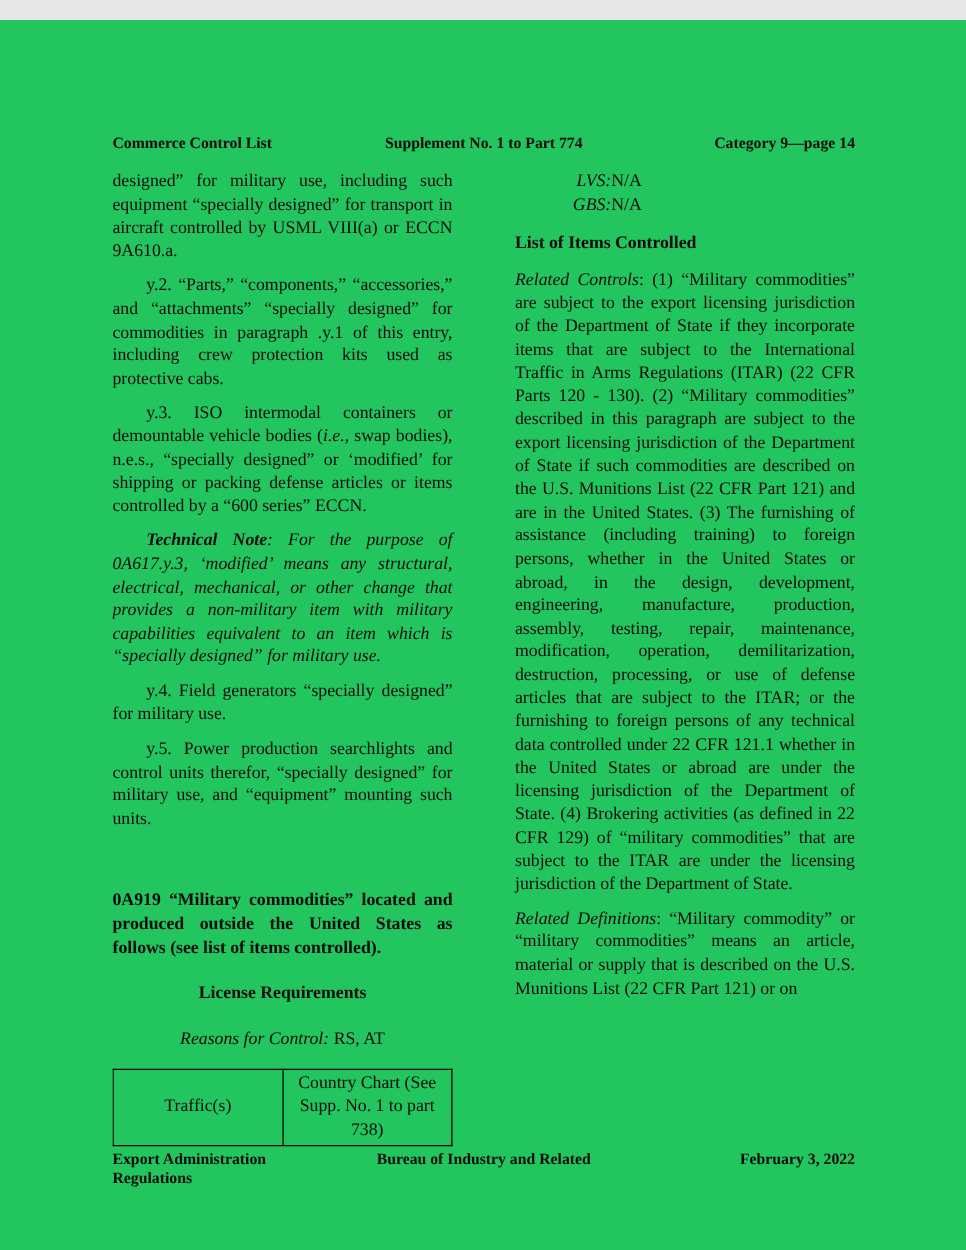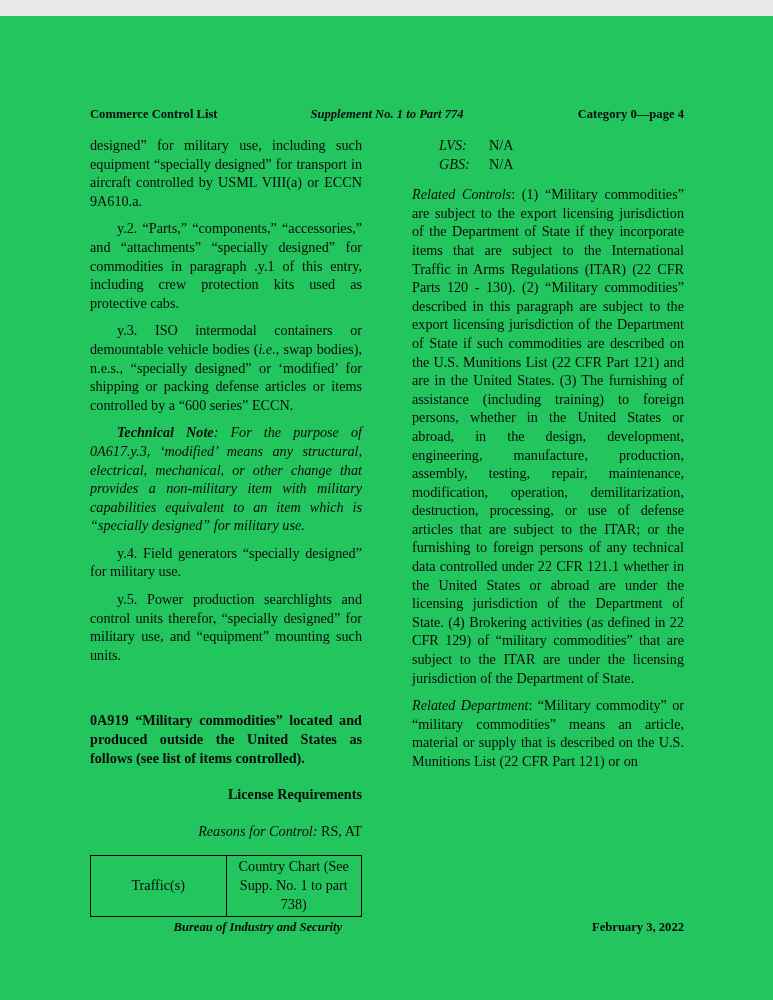--- a/index.html
+++ b/index.html
@@ -8,58 +8,58 @@
     font-family:"Liberation Serif","DejaVu Serif",serif;color:#0b0b0b;
     margin:16px auto;overflow:hidden;
   }
   .header,.footer{
     position:absolute;left:90px;width:594px;display:flex;
     font-weight:bold;font-size:12.6px;line-height:15px;
   }
   .header{top:91px;}
   .footer{top:904px;}
   .h-left{flex:1;text-align:left;}
-  .h-center{flex:1.3;text-align:center;font-style:italic;}
+  .h-center{flex:1.3;text-align:center;}
   .h-right{flex:1;text-align:right;}
   .columns{
     position:absolute;top:120px;left:90px;width:594px;height:782px;
     display:flex;gap:50px;overflow:hidden;
   }
   .col{width:278px;font-size:14.2px;line-height:18.6px;text-align:justify;}
   .col p{margin:0 0 9px 0;}
   .ind{text-indent:27px;}
   .it{font-style:italic;}
   .b{font-weight:bold;}
   .eccn{font-weight:bold;margin-top:47px !important;margin-bottom:18px !important;font-family:Liberation Serif, serif;}
-  .subhead{font-weight:bold;text-align:right;margin-bottom:18px !important;}
-  .reasons{text-align:right;margin-bottom:15px !important;}
+  .subhead{font-weight:bold;text-align:center;margin-bottom:18px !important;}
+  .reasons{text-align:center;margin-bottom:15px !important;}
   table{border-collapse:collapse;width:100%;font-size:14.2px;line-height:18.6px;}
   td{border:1.6px solid #000;padding:1px 6px 3px 6px;}
   .ctl-table{margin-top:4px;}
   .ctl-table td{text-align:center;vertical-align:middle;width:50%;}
   .lic-table{margin-bottom:13px;}
   .lic-table td{vertical-align:top;}
   .lic-table td.c1{width:51%;text-align:justify;}
   .lic-table td.c2{text-align:left;}
   .lble{margin-bottom:11px !important;}
   .exc-group{margin:0 0 12px 27px;}
-  .exc{display:flex;text-align:left;}
+  .exc{display:flex;text-align:right;}
   .exc .lbl{width:50px;font-style:italic;flex:none;}
   .subhead2{font-weight:bold;text-align:left;margin:12px 0 11px 0 !important;}
   .blk{margin-left:25px;margin-bottom:10px;}
 </style>
 </head>
 <body>
 
 <div class="page">
 
   <div class="header">
     <span class="h-left">Commerce Control List</span>
     <span class="h-center">Supplement No. 1 to Part 774</span>
-    <span class="h-right">Category 0—page 4</span>
+    <span class="h-right">Category 9—page 14</span>
   </div>
 
   <div class="columns">
 
     <div class="col">
       <p>designed” for military use, including such equipment “specially designed” for transport in aircraft controlled by USML VIII(a) or ECCN 9A610.a.</p>
       <p class="ind">y.2. “Parts,” “components,” “accessories,” and “attachments” “specially designed” for commodities in paragraph .y.1 of this entry, including crew protection kits used as protective cabs.</p>
       <p class="ind"><span>y.3. ISO intermodal containers or demountable vehicle bodies (</span><span class="it">i.e.</span><span>, swap bodies), n.e.s., “specially designed”  or ‘modified’ for shipping or packing defense articles or items controlled by a “600 series” ECCN.</span></p>
       <p class="ind it"><span class="b">Technical Note</span><span>: For the purpose of 0A617.y.3, ‘modified’ means any structural, electrical, mechanical, or other change that provides a non-military item with military capabilities equivalent to an item which is “specially designed” for military use.</span></p>
       <p class="ind">y.4. Field generators “specially designed” for military use.</p>
@@ -81,24 +81,26 @@
       <div class="exc-group">
         <div class="exc">
           <span class="lbl">LVS:</span>
             <span>N/A</span>
         </div>
         <div class="exc">
           <span class="lbl">GBS:</span>
             <span>N/A</span>
         </div>
       </div>
+      <p class="subhead2">List of Items Controlled</p>
       <p class="blk"><span class="it">Related Controls</span><span>:  (1)  “Military commodities” are subject to the export licensing jurisdiction of the Department of State if they incorporate items that are subject to the International Traffic in Arms Regulations (ITAR)  (22 CFR Parts 120 - 130).  (2) “Military commodities” described in this paragraph are subject to the export licensing jurisdiction of the Department of State if such commodities are described on the U.S. Munitions List (22 CFR Part 121) and are in the United States. (3)  The furnishing of assistance (including training) to foreign persons, whether in the United States or abroad, in the design, development, engineering, manufacture, production, assembly, testing, repair, maintenance, modification, operation, demilitarization, destruction, processing, or use of defense articles that are subject to the ITAR; or the furnishing to foreign persons of any technical data controlled under 22 CFR 121.1 whether in the United States or abroad are under the licensing jurisdiction of the Department of State.  (4)  Brokering activities (as defined in 22 CFR 129) of “military commodities” that are subject to the ITAR are under the licensing jurisdiction of the Department of State.</span></p>
-      <p class="blk"><span class="it">Related Department</span><span>:  “Military commodity” or “military commodities” means an article, material or supply that is described on the U.S. Munitions List (22 CFR Part 121) or on</span></p>
+      <p class="blk"><span class="it">Related Definitions</span><span>:  “Military commodity” or “military commodities” means an article, material or supply that is described on the U.S. Munitions List (22 CFR Part 121) or on</span></p>
     </div>
 
   </div>
 
   <div class="footer">
-    <span class="h-center">Bureau of Industry and Security</span>
+    <span class="h-left">Export Administration Regulations</span>
+    <span class="h-center">Bureau of Industry and Related</span>
     <span class="h-right">February 3, 2022</span>
   </div>
 
 </div>
 
 </body></html>

